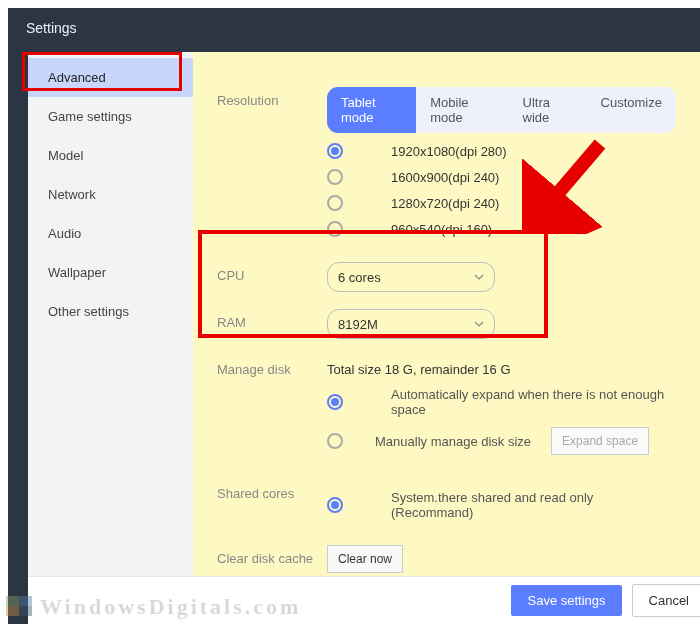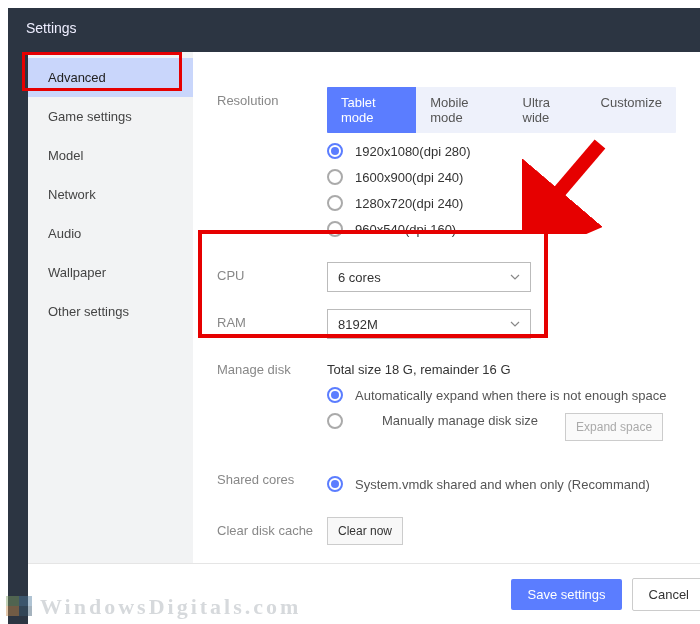--- a/index.html
+++ b/index.html
@@ -1,46 +1,46 @@
 <!DOCTYPE html>
 <html><head>
 <meta charset="utf-8">
 <style>
   * { box-sizing: border-box; margin: 0; padding: 0; }
   body { font-family: -apple-system, "Segoe UI", Arial, sans-serif; font-size: 13px; color: #333; background: #fff; width: 700px; height: 624px; overflow: hidden; position: relative; }
   .outer { position: absolute; top: 8px; left: 8px; right: 0; bottom: 0; background: #2c3542; overflow: hidden; }
   .title { color: #eef; font-size: 14px; padding: 12px 18px; }
-  .win { position: absolute; top: 44px; left: 20px; right: 0; bottom: 0; background: #ffffff; }
+  .win { position: absolute; top: 44px; left: 20px; right: 0; bottom: 0; background: #fef9c3; }
   .body { display: flex; height: calc(100% - 48px); }
   .sidebar { width: 165px; background: #f2f3f4; padding-top: 6px; }
   .side-item { padding: 12px 20px; font-size: 13px; color: #444; cursor: pointer; }
   .side-item.active { background: #c9d6fb; color: #222; }
   .content { flex: 1; padding: 18px 24px 8px 24px; overflow: hidden; }
   .row { display: flex; align-items: flex-start; margin-bottom: 12px; margin-top: 17px; }
   .row-label { width: 110px; color: #888; font-size: 13px; padding-top: 6px; }
   .row-body { flex: 1; }
-  .tabs { display: flex; background: #eef1fb; border-radius: 1px; overflow: hidden; }
+  .tabs { display: flex; background: #eef1fb; border-radius: 11px; overflow: hidden; }
   .tab { padding: 8px 14px; font-size: 13px; color: #555; cursor: pointer; }
   .tab.active { background: #5b7dff; color: #fff; }
-  .radio-row { display: flex; align-items: center; margin: 10px 0 8px 0; font-size: 13px; color: #333; }
+  .radio-row { display: flex; align-items: center; margin: 10px 0 8px 0; font-size: 13px; color: #333; gap: 36px; }
   .radio-row.sub { color: #555; }
   .radio { width: 16px; height: 16px; border: 2px solid #aaa; border-radius: 50%; margin-right: 12px; position: relative; flex: none; }
   .radio.sel { border-color: #5b7dff; }
   .radio.sel::after { content: ""; position: absolute; top: 2px; left: 2px; width: 8px; height: 8px; background: #5b7dff; border-radius: 50%; }
-  .select { width: 204px; height: 30px; border: 1px solid #bbb; border-radius: 0; display: flex; align-items: center; justify-content: space-between; padding: 0 10px; font-size: 13px; color: #333; cursor: pointer; }
+  .select { width: 168px; height: 30px; border: 1px solid #bbb; border-radius: 12px; display: flex; align-items: center; justify-content: space-between; padding: 0 10px; font-size: 13px; color: #333; cursor: pointer; }
   .chev { width: 10px; height: 10px; display: flex; align-items: center; justify-content: center; }
   .chev svg { width: 10px; height: 6px; }
   .btn-sm { padding: 6px 10px; border: 1px solid #ccc; background: #f8f8f8; color: #333; font-size: 12px; cursor: pointer; }
   .btn-sm.disabled { color: #aaa; background: #fafafa; }
-  .inline { display: flex; align-items: flex-start; gap: 27px; }
+  .inline { display: flex; align-items: center; gap: 20px; }
   .text-plain { font-size: 13px; color: #333; }
   .highlight-adv { position: absolute; top: 52px; left: 22px; width: 160px; height: 39px; border: 3px solid #e60000; pointer-events: none; }
   .highlight-box { position: absolute; top: 230px; left: 198px; width: 350px; height: 108px; border: 4px solid #e60000; pointer-events: none; }
   .arrow { position: absolute; top: 134px; left: 522px; pointer-events: none; }
-  .footer { position: absolute; bottom: 0; left: 0; right: 0; height: 61px; border-top: 1px solid #e5e5e5; display: flex; justify-content: flex-end; align-items: center; padding: 0 14px; gap: 10px; background: #fff; }
+  .footer { position: absolute; bottom: 0; left: 0; right: 0; height: 48px; border-top: 1px solid #e5e5e5; display: flex; justify-content: flex-end; align-items: center; padding: 0 14px; gap: 10px; background: #fff; }
   .btn-primary { background: #5b7dff; color: #fff; border: none; padding: 8px 16px; font-size: 13px; border-radius: 2px; cursor: pointer; }
   .btn-sec { background: #fff; color: #333; border: 1px solid #ccc; padding: 8px 16px; font-size: 13px; border-radius: 2px; cursor: pointer; }
   .watermark { position: absolute; bottom: 4px; left: 6px; font-family: Georgia, serif; letter-spacing: 3px; font-size: 22px; color: rgba(120,130,140,0.3); pointer-events: none; font-weight: bold; }
   .watermark .ico { display: inline-block; width: 26px; height: 20px; margin-right: 8px; background:
     linear-gradient(#7c9d62,#7c9d62) 0 0/13px 10px no-repeat,
     linear-gradient(#4f7ca0,#4f7ca0) 13px 0/13px 10px no-repeat,
     linear-gradient(#c58a4a,#c58a4a) 0 10px/13px 10px no-repeat,
     linear-gradient(#3a5970,#3a5970) 13px 10px/13px 10px no-repeat;
     opacity: .45; vertical-align: -2px; }
 </style>
@@ -134,21 +134,21 @@
               <button class="btn-sm disabled">Expand space</button>
             </div>
           </div>
         </div>
 
         <div class="row">
           <div class="row-label">Shared cores</div>
           <div class="row-body">
             <div class="radio-row sub">
               <span class="radio sel"></span>
-              <span>System.vmdk shared and when only (Recommand)</span>
+              <span>System.there shared and read only (Recommand)</span>
             </div>
           </div>
         </div>
 
         <div class="row">
           <div class="row-label">Clear disk cache</div>
           <div class="row-body">
             <button class="btn-sm">Clear now</button>
           </div>
         </div>

